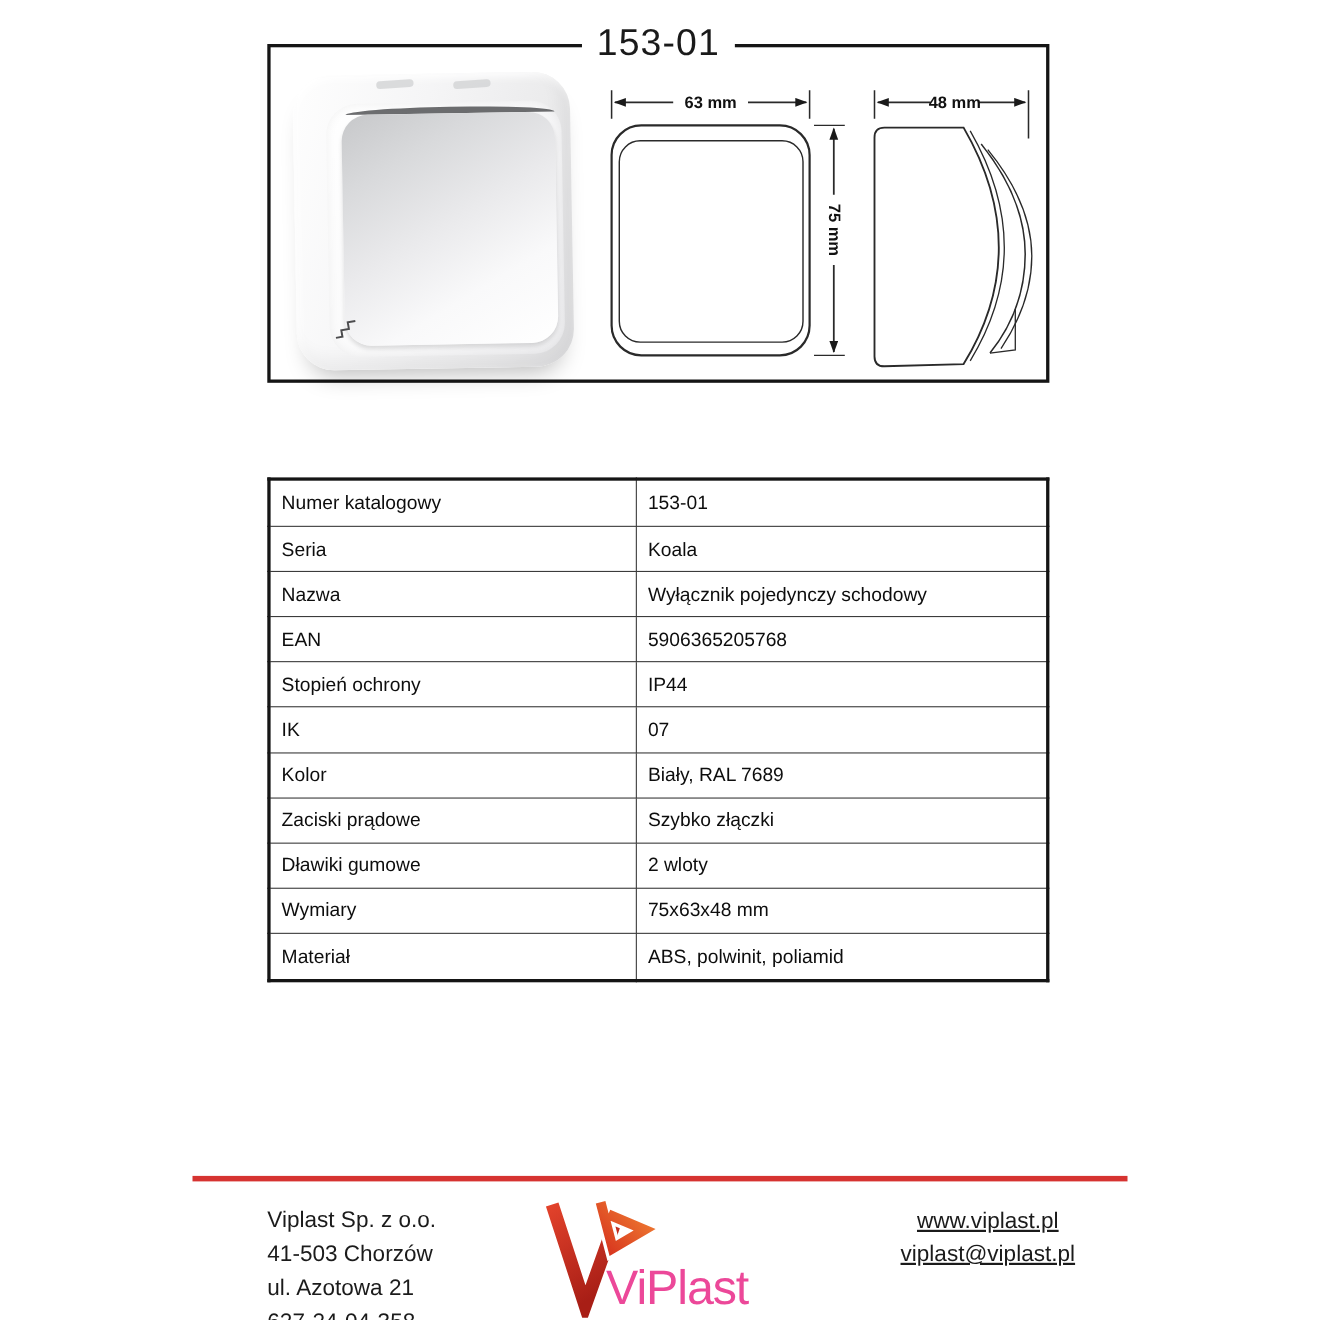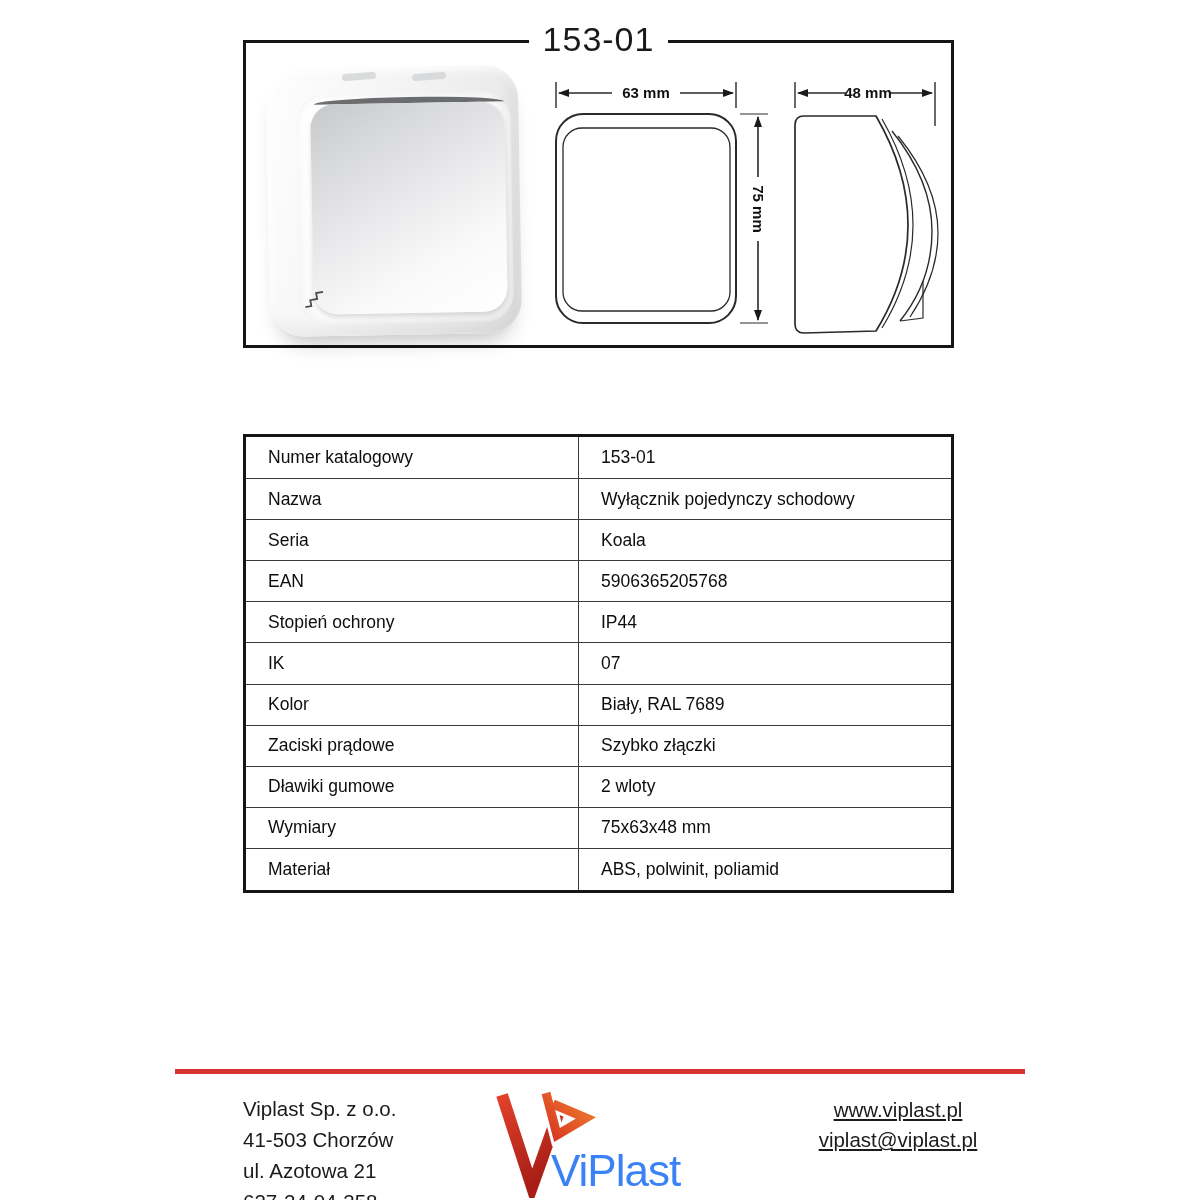--- a/index.html
+++ b/index.html
@@ -54,38 +54,38 @@
   .draw-line{stroke:#2a2a2a;fill:none;}
   .dim-text{font-family:"Liberation Sans",sans-serif;font-size:15px;font-weight:700;fill:#111;}
 
   
   .spec-table{
     position:absolute;left:243px;top:434px;width:711px;height:459px;
     border-collapse:collapse;table-layout:fixed;
     font-size:17.5px;color:#0d0d0d;border:3px solid #151515;
   }
   .spec-table td{
-    border:1px solid #3b3b3b;padding:0 6px 0 22px;vertical-align:middle;
+    border:1px solid #3b3b3b;padding:0 6px 0 10px;vertical-align:middle;
     overflow:hidden;white-space:nowrap;
   }
   .spec-table col.c1{width:334px;}
 
   
   .footer-rule{position:absolute;left:175px;top:1069px;width:850px;height:5px;background:#d63331;}
   .company-address{
     position:absolute;left:243px;top:1093px;font-size:20.5px;line-height:31px;color:#1b1b1b;
   }
   .contact-info{
     position:absolute;left:778px;top:1095px;width:240px;text-align:center;
     font-size:20.5px;line-height:30px;color:#1b1b1b;text-decoration:underline;
   }
   .logo-mark{position:absolute;left:495px;top:1090px;width:104px;height:108px;}
   .logo-text{
     position:absolute;left:551px;top:1146px;font-size:44px;letter-spacing:-1px;
-    color:#3b82f6;white-space:nowrap;text-align:right;
+    color:#ec4899;white-space:nowrap;text-align:right;
   }
 </style>
 </head>
 <body>
 
 <div class="page">
 
   <div class="product-box">
     <div class="product-title">153-01</div>
 
@@ -149,27 +149,27 @@
         <col>
       </colgroup>
     <tbody>
 
         <tr>
           <td>Numer katalogowy</td>
           <td>153-01</td>
         </tr>
 
         <tr>
+          <td>Seria</td>
+          <td>Koala</td>
+        </tr>
+
+        <tr>
           <td>Nazwa</td>
           <td>Wyłącznik pojedynczy schodowy</td>
-        </tr>
-
-        <tr>
-          <td>Seria</td>
-          <td>Koala</td>
         </tr>
 
         <tr>
           <td>EAN</td>
           <td>5906365205768</td>
         </tr>
 
         <tr>
           <td>Stopień ochrony</td>
           <td>IP44</td>

